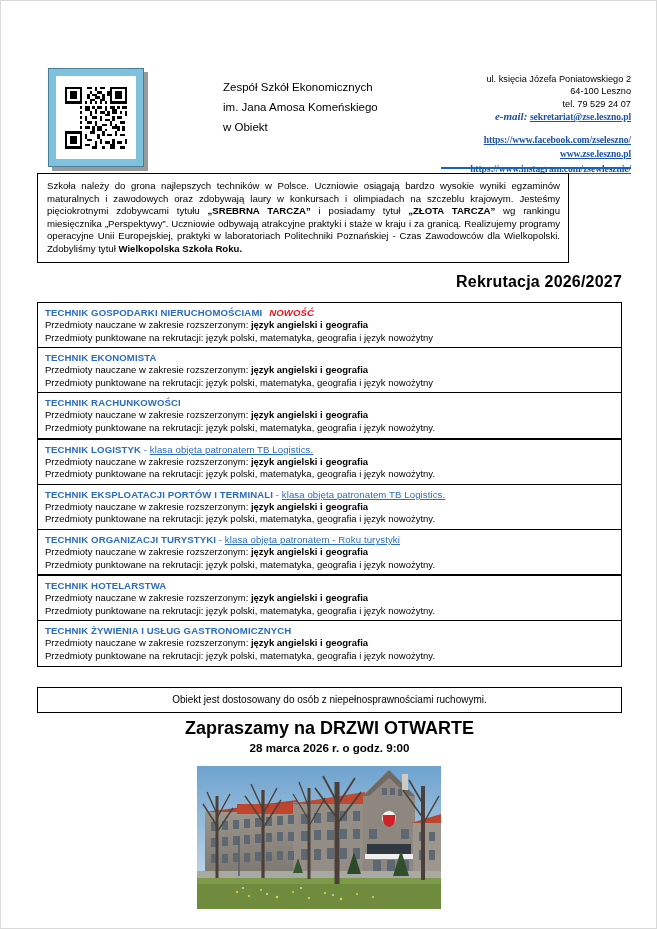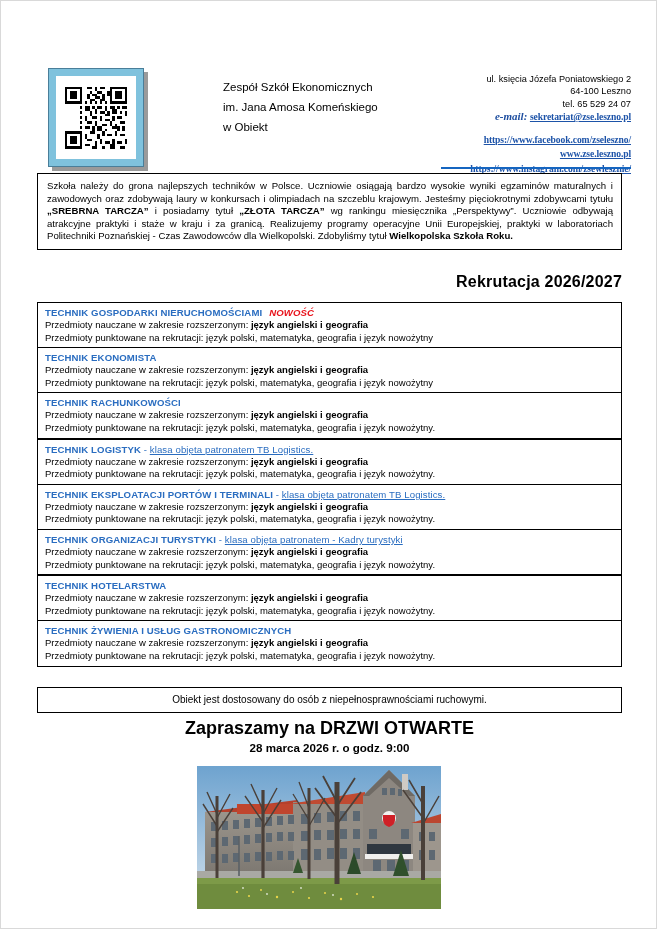--- a/index.html
+++ b/index.html
@@ -92,21 +92,21 @@
     position: absolute;
     left: 440px; top: 140px;
     width: 190px; height: 2px;
     background: #1565c0;
   }
 
   
   .intro {
     position: absolute;
     left: 36px; top: 172px;
-    width: 585px;
+    width: 532px;
     box-sizing: border-box;
     border: 1px solid #000000;
     padding: 6px 8px 6px 9px;
     font-size: 9.6px;
     line-height: 12.6px;
     text-align: justify;
   }
   .intro b { font-weight: bold; }
 
   
@@ -315,21 +315,21 @@
 
     <div class="school-name">
       <div>Zespół Szkół Ekonomicznych</div>
       <div>im. Jana Amosa Komeńskiego</div>
       <div>w Obiekt</div>
     </div>
 
     <div class="contact">
       <div>ul. księcia Józefa Poniatowskiego 2</div>
       <div>64-100 Leszno</div>
-      <div>tel. 65 529 24 07</div>
+      <div>tel. 79 529 24 07</div>
       <div>
         <span class="lbl-email">e-mail:</span>
         <span class="lnk">sekretariat@zse.leszno.pl</span>
       </div>
       <div class="weblinks">
         <div><span class="lnk">https://www.facebook.com/zseleszno/</span></div>
         <div><span class="lnk">www.zse.leszno.pl</span></div>
         <div><span class="lnk">https://www.instagram.com/zsewlesznie/</span></div>
       </div>
     </div>
@@ -366,21 +366,21 @@
           <div class="prog-title"><span>TECHNIK LOGISTYK</span><span style="font-weight: normal;"> - </span><span class="patron">klasa objęta patronatem TB Logistics.</span></div>
           <div class="prog-line"><span>Przedmioty nauczane w zakresie rozszerzonym: </span><b>język angielski i geografia</b></div>
           <div class="prog-line"><span>Przedmioty punktowane na rekrutacji: </span><span>język polski, matematyka, geografia i język nowożytny.</span></div>
         </div>
         <div class="prog">
           <div class="prog-title"><span>TECHNIK EKSPLOATACJI PORTÓW I TERMINALI</span><span style="font-weight: normal;"> - </span><span class="patron">klasa objęta patronatem TB Logistics.</span></div>
           <div class="prog-line"><span>Przedmioty nauczane w zakresie rozszerzonym: </span><b>język angielski i geografia</b></div>
           <div class="prog-line"><span>Przedmioty punktowane na rekrutacji: </span><span>język polski, matematyka, geografia i język nowożytny.</span></div>
         </div>
         <div class="prog">
-          <div class="prog-title"><span>TECHNIK ORGANIZACJI TURYSTYKI</span><span style="font-weight: normal;"> - </span><span class="patron">klasa objęta patronatem - Kadry turystyki</span></div>
+          <div class="prog-title"><span>TECHNIK ORGANIZACJI TURYSTYKI</span><span style="font-weight: normal;"> - </span><span class="patron">klasa objęta patronatem - Roku turystyki</span></div>
           <div class="prog-line"><span>Przedmioty nauczane w zakresie rozszerzonym: </span><b>język angielski i geografia</b></div>
           <div class="prog-line"><span>Przedmioty punktowane na rekrutacji: </span><span>język polski, matematyka, geografia i język nowożytny.</span></div>
         </div>
       </div>
       <div class="prog-group">
         <div class="prog">
           <div class="prog-title"><span>TECHNIK HOTELARSTWA</span></div>
           <div class="prog-line"><span>Przedmioty nauczane w zakresie rozszerzonym: </span><b>język angielski i geografia</b></div>
           <div class="prog-line"><span>Przedmioty punktowane na rekrutacji: </span><span>język polski, matematyka, geografia i język nowożytny.</span></div>
         </div>

